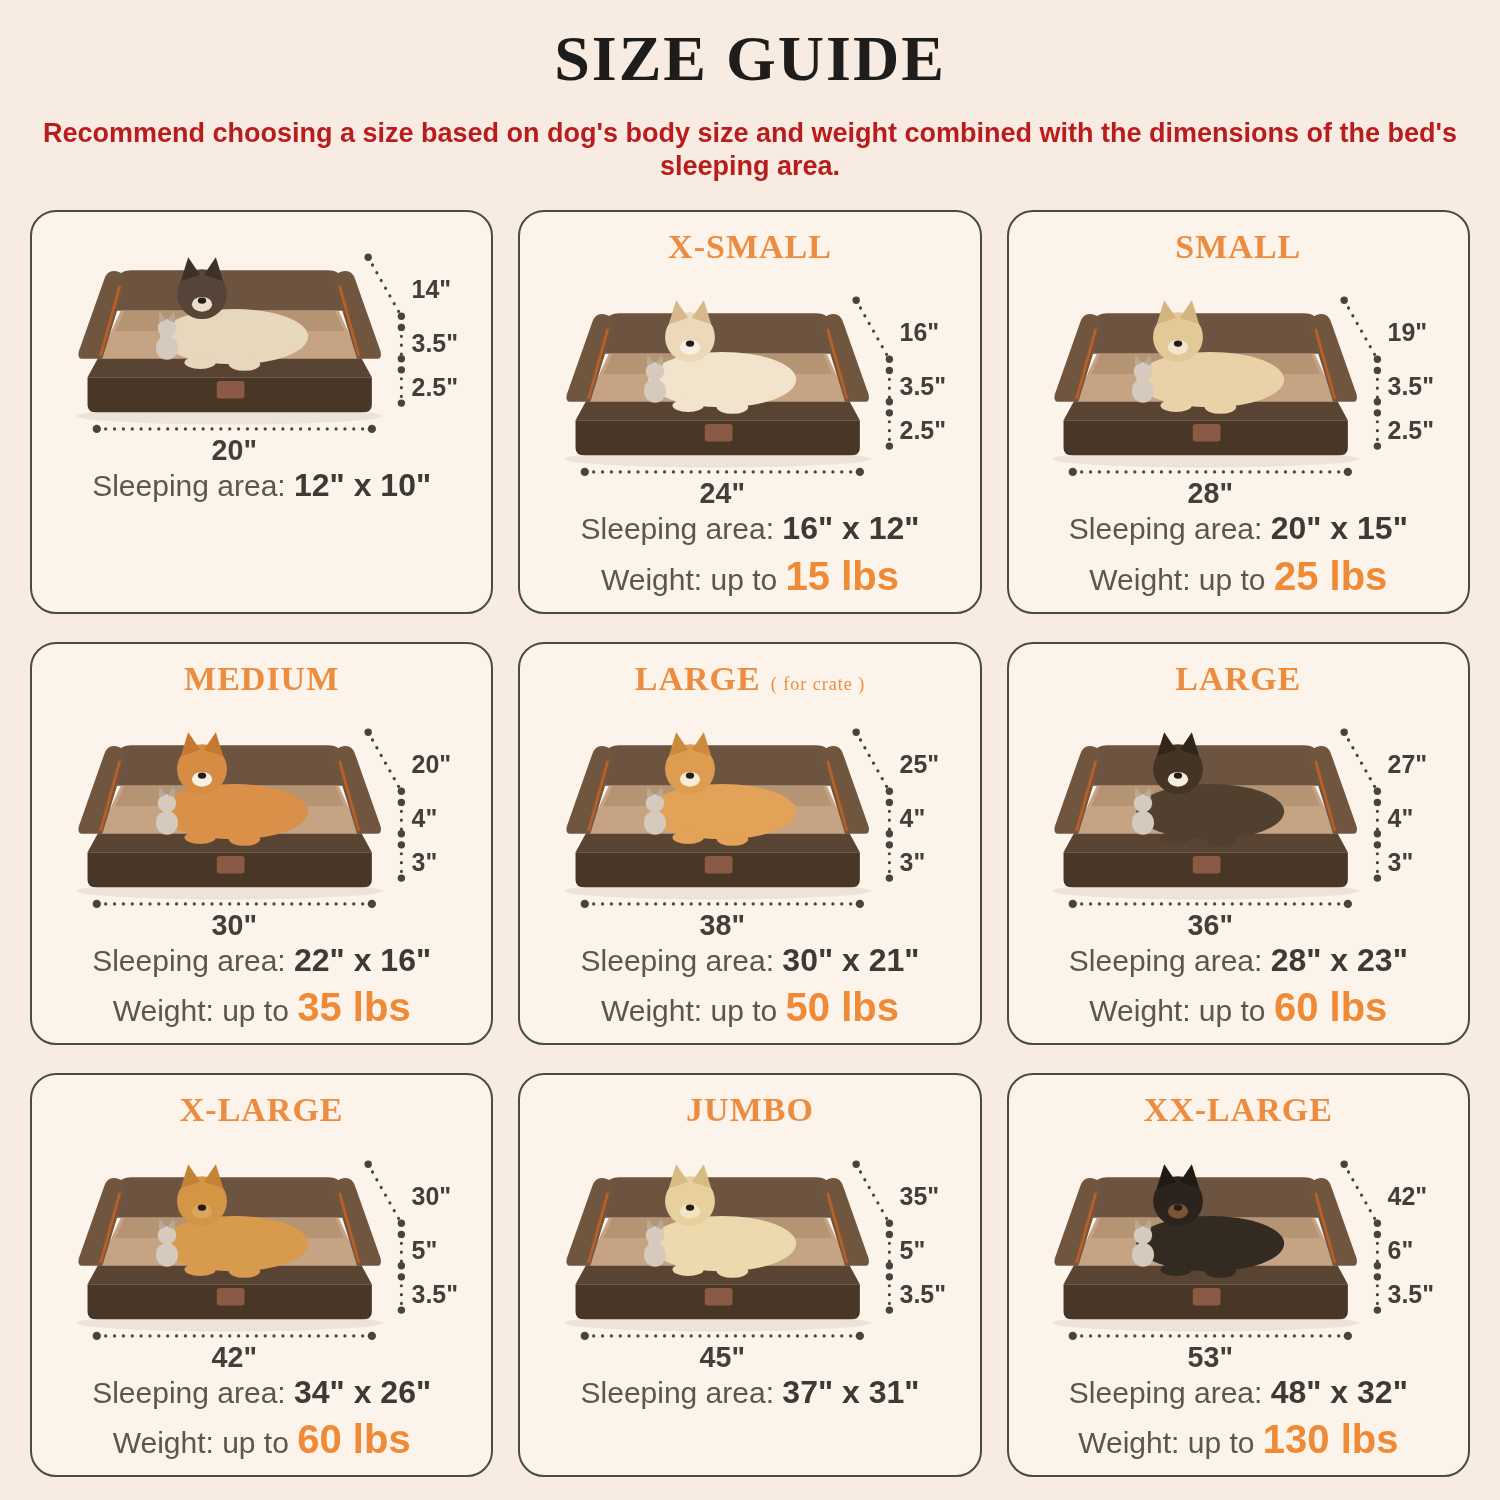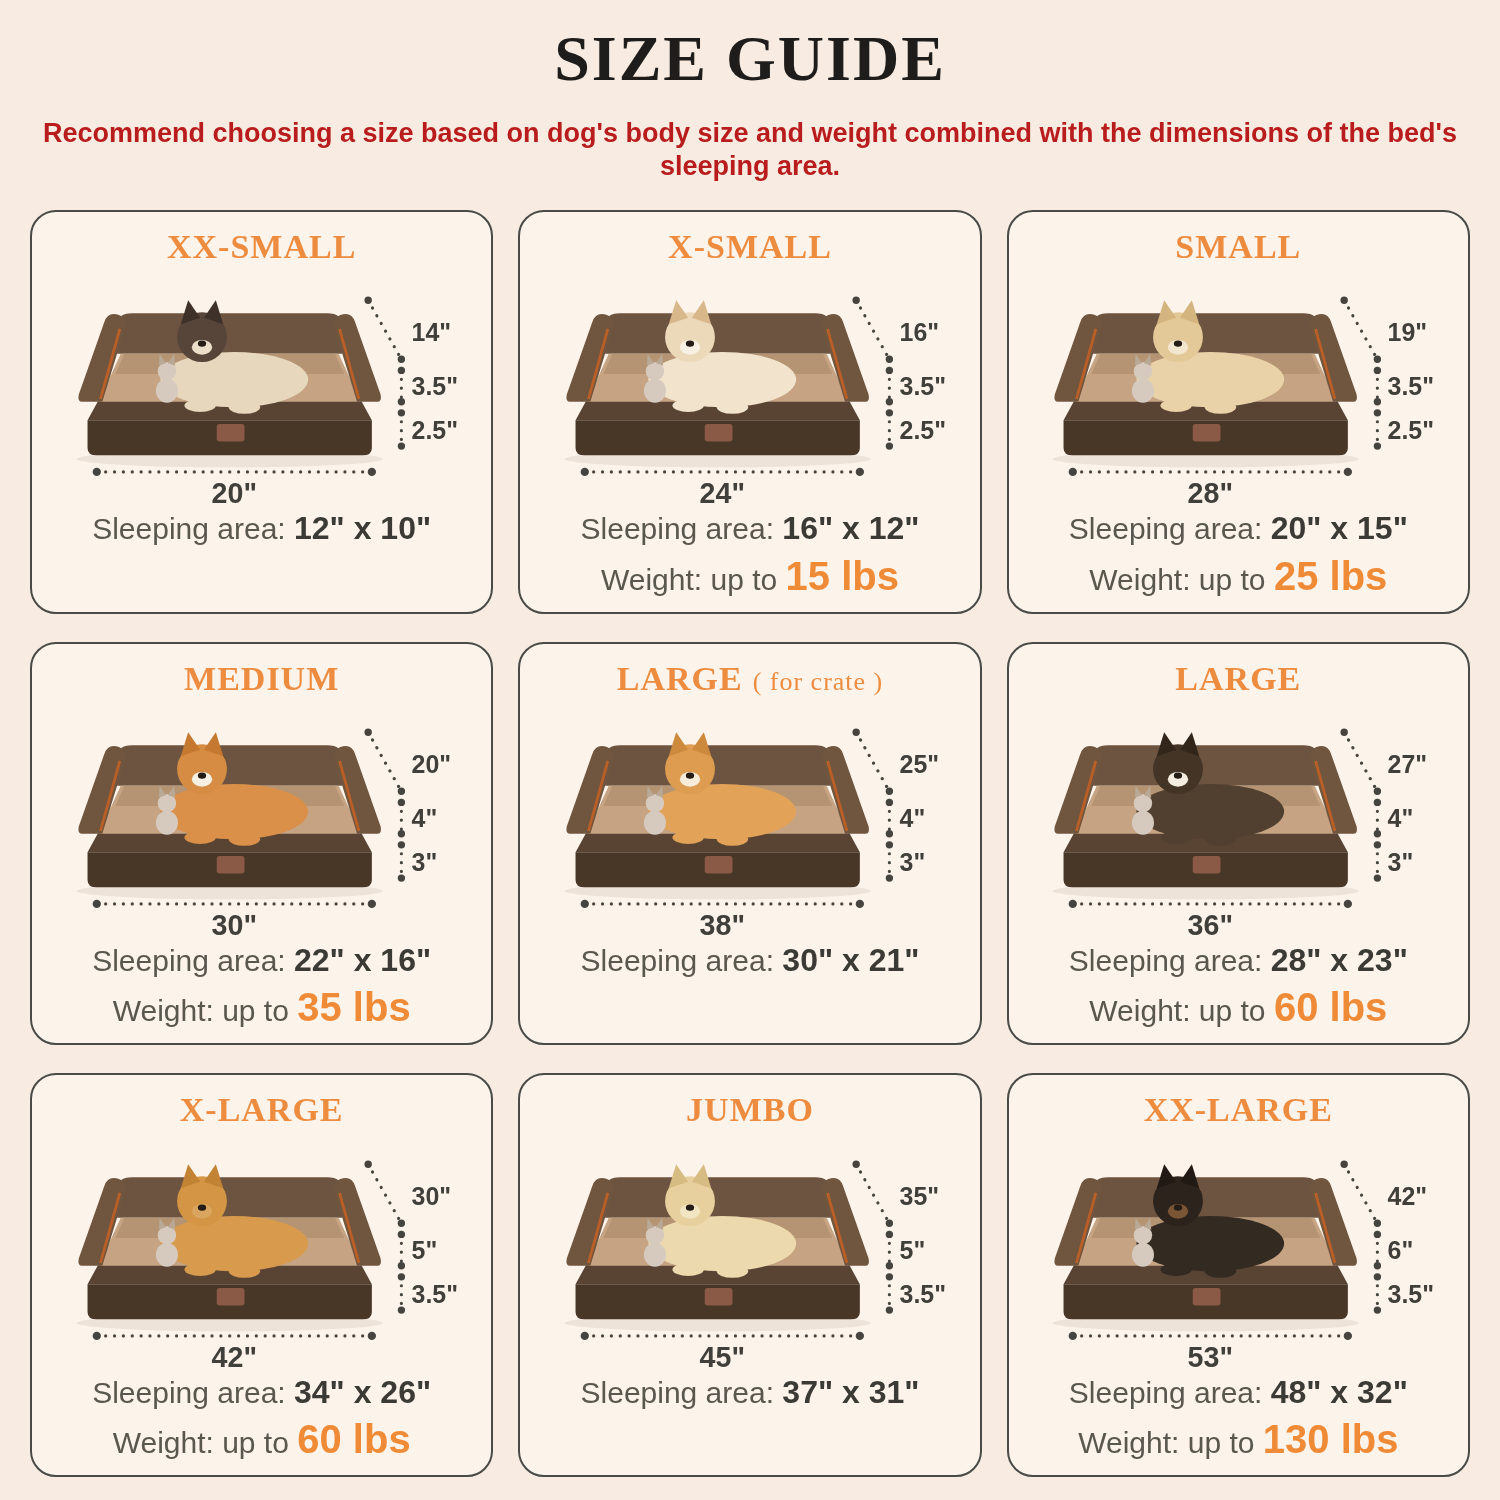--- a/index.html
+++ b/index.html
@@ -29,21 +29,21 @@
     border:2px solid #4a4a46;border-radius:26px;
     padding:10px 6px 12px;text-align:center;
     min-height:364px;box-sizing:border-box;
   }
   .card-title{
     font-family:"Liberation Serif", serif;
     font-weight:bold;font-size:34px;color:#ed8c3f;
     letter-spacing:1px;margin:6px 0 0;line-height:1.1;
     white-space:nowrap;
   }
-  .size-suffix{font-size:26px;font-weight:normal;margin-left:10px;text-align:right;}
+  .size-suffix{font-size:18px;font-weight:normal;margin-left:10px;text-align:right;}
   .size-suffix:empty{display:none;margin:0;}
   .bed-fig{width:418px;height:240px;display:block;margin:2px auto 0;}
   .info-line{font-size:30px;color:#5a574f;line-height:1.2;margin-top:2px;white-space:nowrap;}
   .info-value{font-weight:bold;color:#3c3a34;font-size:32px;}
   .weight-value{font-weight:bold;color:#ef8a36;font-size:40px;}
   .info-line.weight{margin-top:4px;}
   .footnote{
     color:#ef9149;font-weight:bold;font-size:27px;
     text-align:center;margin:30px 0 0;
   }
@@ -53,23 +53,20 @@
   .dot{fill:#45443e;}
 </style>
 </head>
 <body>
 
 <div class="page">
   <h1 class="page-title">SIZE GUIDE</h1>
   <p class="subtitle">Recommend choosing a size based on dog's body size and weight combined with the dimensions of the bed's sleeping area.</p>
   <div class="grid" id="grid">
   <div class="card">
-    <div class="card-title">
-      <span class="size-name">XX-SMALL</span>
-    </div>
     <svg class="bed-fig" viewBox="0 0 430 260" aria-hidden="true">
 
       <g class="bed">
         <ellipse cx="180" cy="208" rx="166" ry="9" fill="rgba(60,40,20,0.08)"></ellipse>
         <path d="M26,166 L334,166 L334,196 Q334,204 324,204 L36,204 Q26,204 26,196 Z" fill="#483626"></path>
         <path d="M38,144 L322,144 L334,166 L26,166 Z" fill="#594434"></path>
         <path d="M58,64 Q58,50 74,50 L286,50 Q302,50 302,64 L302,94 L58,94 Z" fill="#6d5440"></path>
         <path d="M62,94 L298,94 L322,146 L38,146 Z" fill="#c5a383"></path>
         <path d="M66,94 L294,94 L304,116 L56,116 Z" fill="#b59473"></path>
 
@@ -382,20 +379,24 @@
         <circle class="dot" cx="36" cy="222" r="4.5"></circle>
         <path class="dotline" d="M36,222 L334,222"></path>
         <circle class="dot" cx="334" cy="222" r="4.5"></circle>
         <text class="dim-label width" x="185" y="256" text-anchor="middle">38"</text>
       </g>
     </svg>
     <div class="info-line">
       <span class="info-label">Sleeping area:</span>
       <span class="info-value">30" x 21"</span>
     </div>
+    <div class="info-line weight">
+      <span class="info-label">Weight: up to</span>
+      <span class="weight-value">50 lbs</span>
+    </div>
   </div>
 
   <div class="card">
     <div class="card-title">
       <span class="size-name">LARGE</span>
     </div>
     <svg class="bed-fig" viewBox="0 0 430 260" aria-hidden="true">
 
       <g class="bed">
         <ellipse cx="180" cy="208" rx="166" ry="9" fill="rgba(60,40,20,0.08)"></ellipse>

